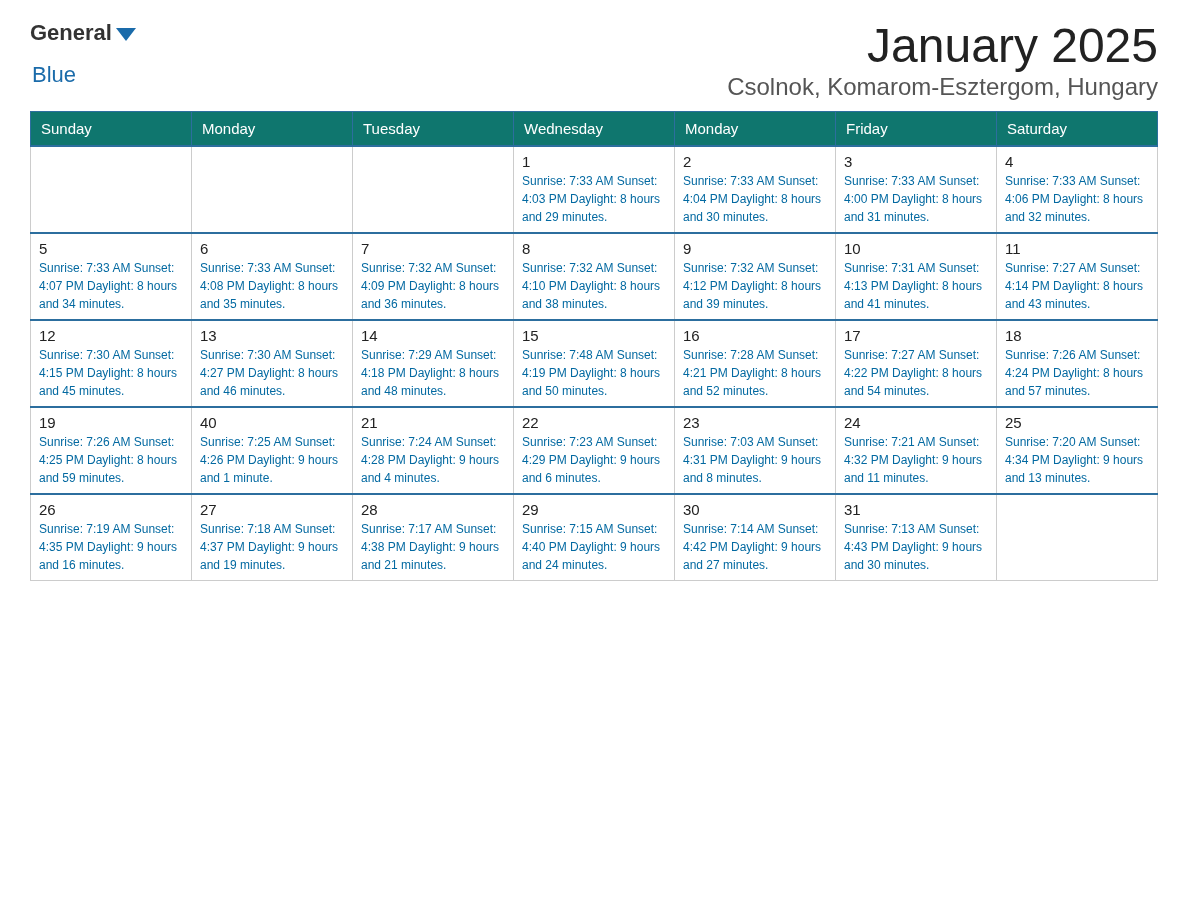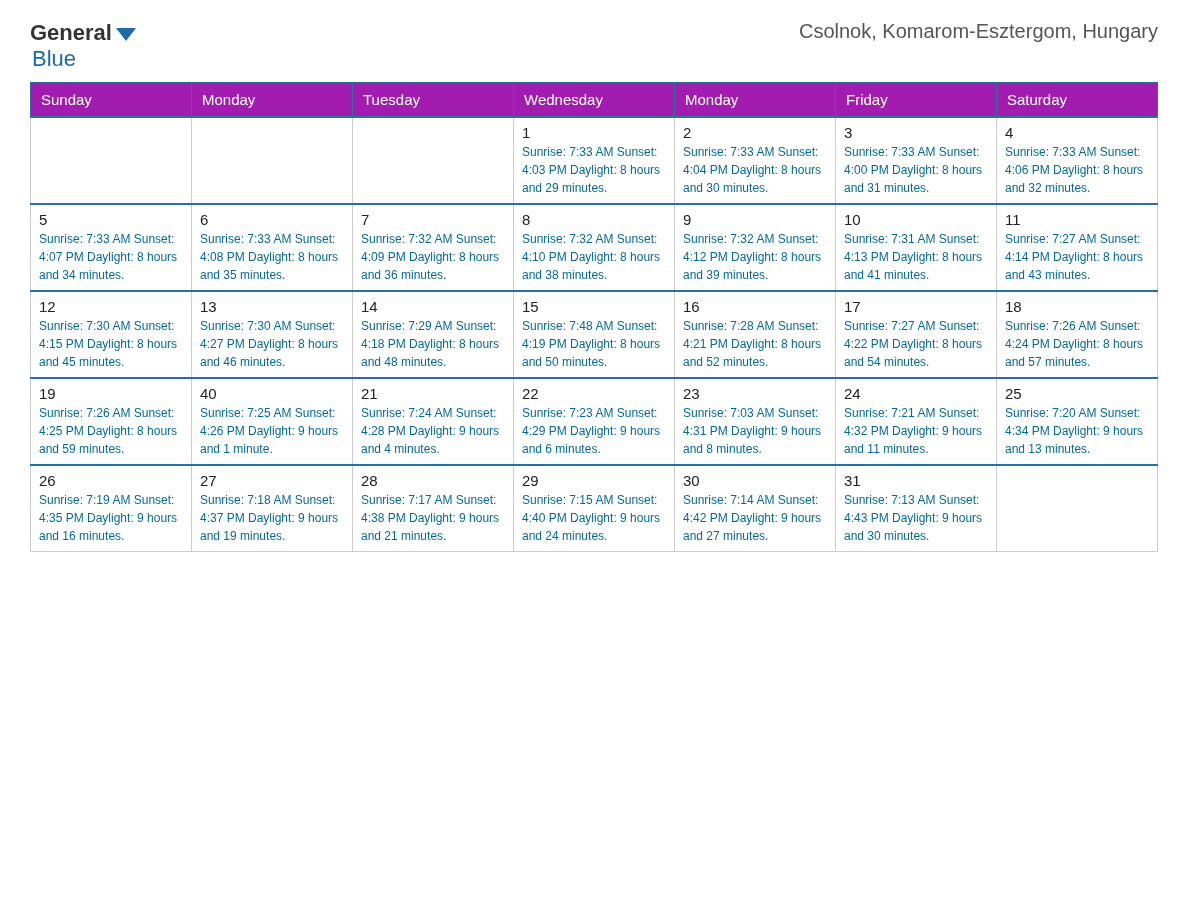--- a/index.html
+++ b/index.html
@@ -29,30 +29,30 @@
     .title-block {
       text-align: right;
     }
     .title-block h1 {
       font-size: 48px;
       font-weight: normal;
       color: #222;
       line-height: 1.1;
     }
     .title-block h2 {
-      font-size: 20px;
+      font-size: 24px;
       font-weight: normal;
       color: #555;
     }
     .calendar {
       width: 100%;
       border-collapse: collapse;
     }
     .calendar thead th {
-      background-color: #a21caf;
+      background-color: #0f766e;
       color: #fff;
       padding: 8px 10px;
       text-align: left;
       font-size: 15px;
       font-weight: normal;
       border: 1px solid #2c6e9e;
     }
     .calendar tbody td {
       vertical-align: top;
       border: 1px solid #ccc;
@@ -73,20 +73,21 @@
       font-size: 12px;
       color: #0369a1;
       line-height: 1.5;
     }
     .empty-cell {
       background: #fff;
     }
     .logo-wrapper {
       display: flex;
       flex-direction: column;
+      gap: 16px;
     }
     .logo-line1 {
       display: flex;
       align-items: center;
     }
     .logo-line2 {
       display: flex;
       align-items: center;
       margin-left: 2px;
     }
@@ -108,20 +109,21 @@
   <div class="logo-wrapper">
     <div class="logo-line1">
       <span class="logo-text-general">General</span>
       <span class="logo-triangle"></span>
     </div>
     <div class="logo-line2">
       <span class="logo-text-blue">Blue</span>
     </div>
   </div>
   <div class="title-block">
+    <h1>January 2025</h1>
     <h2>Csolnok, Komarom-Esztergom, Hungary</h2>
   </div>
 </div>
 
 <table class="calendar">
   <thead>
     <tr>
     <th>Sunday</th>
         <th>Monday</th>
         <th>Tuesday</th>

